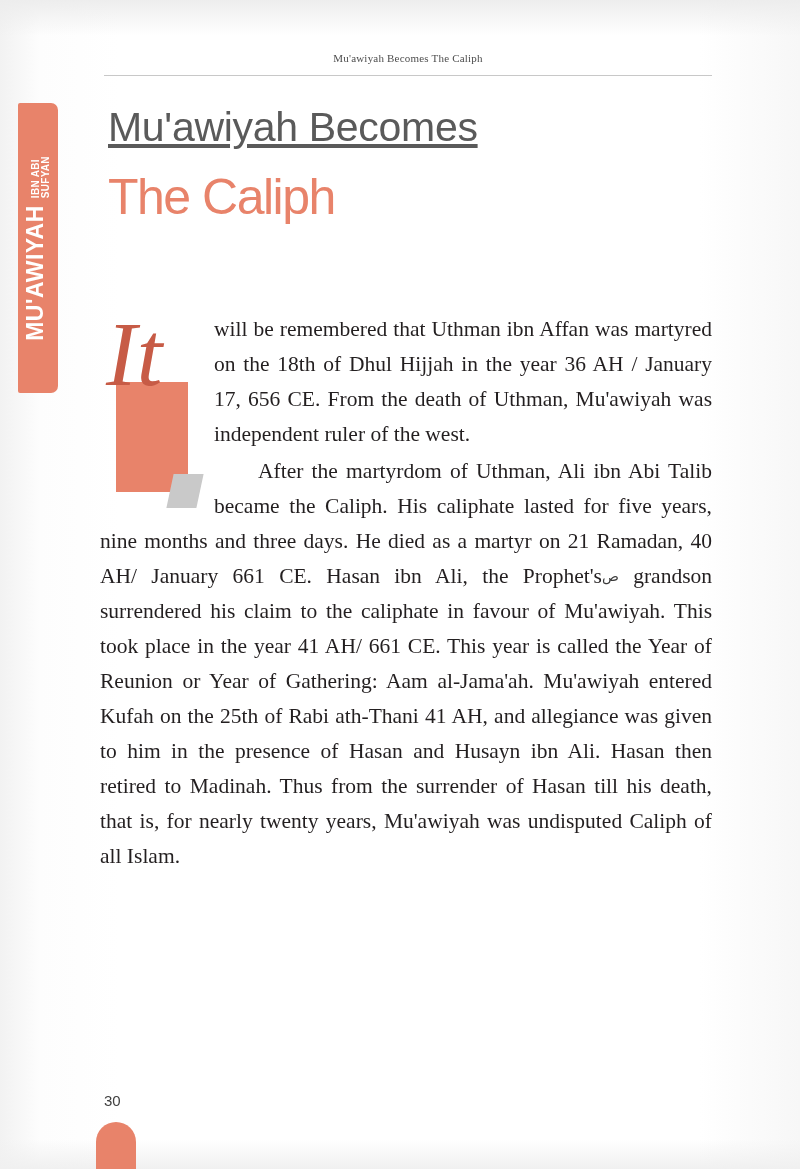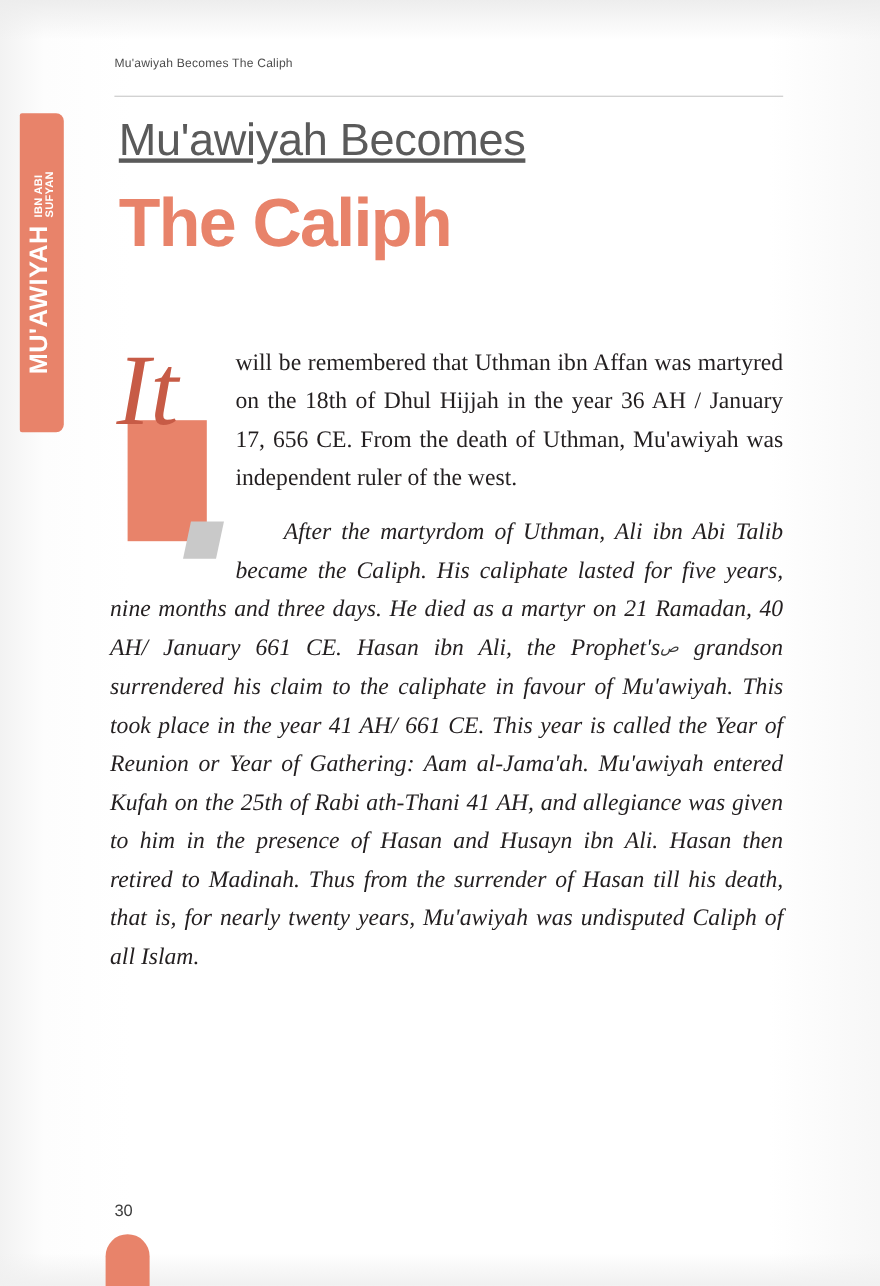--- a/index.html
+++ b/index.html
@@ -35,26 +35,27 @@
     background: linear-gradient(to top, #f0f0f0, rgba(255,255,255,0));
     pointer-events: none;
   }
 
   
   .running-head {
     position: absolute;
     left: 104px;
     top: 52px;
     width: 608px;
-    font-family: Liberation Sans, sans-serif;
+    font-family: Liberation Serif, serif;
     font-size: 11px;
     letter-spacing: 0.2px;
     color: #4d4d4d;
-    padding-bottom: 23px;
+    padding-bottom: 11px;
     border-bottom: 1px solid #c8c8c8;
+    text-align: center;
   }
 
   
   .side-tab {
     position: absolute;
     left: 18px;
     top: 103px;
     width: 40px;
     height: 290px;
     background: #e8836a;
@@ -101,22 +102,22 @@
     font-weight: 300;
     color: #5a5a5a;
     letter-spacing: -0.3px;
     text-decoration: underline;
   }
   .title-line2 {
     position: absolute;
     left: 108px;
     top: 168px;
     font-family: "Liberation Sans", sans-serif;
-    font-size: 62px;
-    font-weight: bold;
+    font-size: 50px;
+    font-weight: normal;
     color: #e8836a;
     letter-spacing: -1.5px;
   }
 
   
   .body-area {
     position: absolute;
     left: 100px;
     top: 310px;
     width: 612px;
@@ -124,23 +125,22 @@
   .para {
     font-family: "Liberation Serif", serif;
     font-size: 21.5px;
     line-height: 35px;
     text-align: justify;
     text-justify: inter-word;
     color: #231f20;
     margin: 0;
   }
   .para + .para {
-    margin-top: 14px;
+    margin-top: 2px;
     text-indent: 44px;
-    font-style: italic;
   }
 
   
   .dropcap-wrap {
     float: left;
     width: 104px;
     height: 196px;
     position: relative;
     margin: 4px 6px 0 4px;
   }

